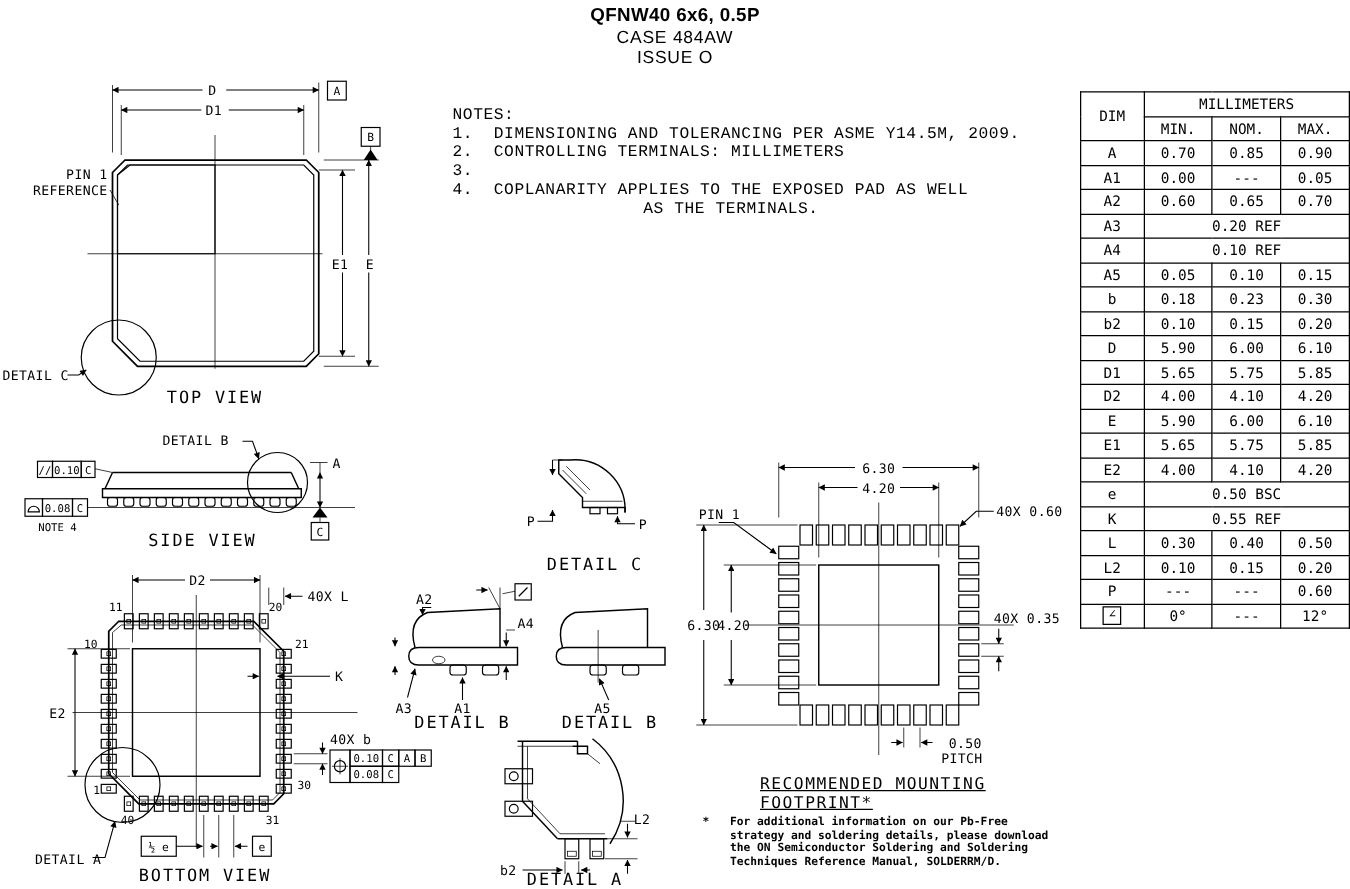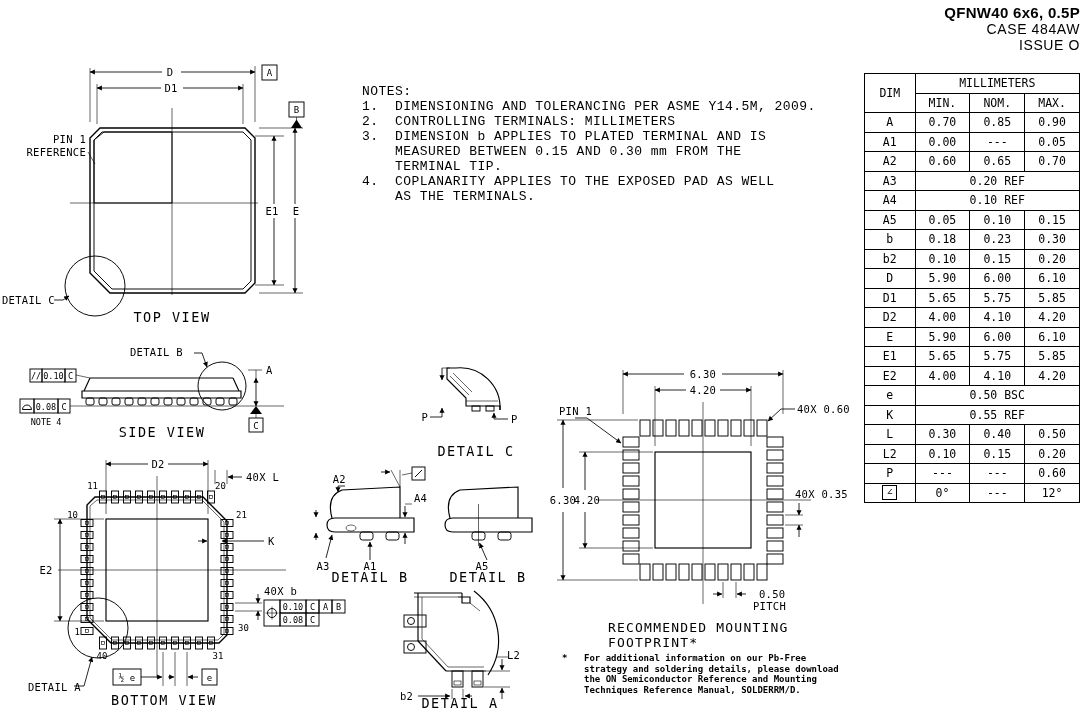--- a/index.html
+++ b/index.html
@@ -1,27 +1,27 @@
 <!DOCTYPE html>
 <html><head>
 <meta charset="utf-8">
 <style>
   html,body{margin:0;padding:0;background:#fff;}
   #page{position:relative;width:1080px;height:711px;background:#fff;overflow:hidden;
         font-family:"DejaVu Sans Mono",monospace;color:#000;}
   .abs{position:absolute;}
   
-  #title-block{left:0;top:4px;width:1080px;text-align:right;font-family:"Liberation Sans",sans-serif;}
+  #title-block{left:0;top:4px;width:1080px;text-align:center;font-family:"Liberation Sans",sans-serif;}
   #title-product{font-size:15px;font-weight:bold;letter-spacing:.3px;}
   #title-case,#title-issue{font-size:14px;letter-spacing:.6px;margin-top:0;}
   
   #notes{left:362px;top:84px;width:500px;font-size:13px;letter-spacing:.45px;line-height:15px;font-family:Liberation Mono, monospace;}
   .note-item{display:flex;}
   .note-num{width:33px;flex:0 0 33px;}
-  .note-text{white-space:nowrap;}
+  .note-text{white-space:nowrap;text-align:center;}
   
   #dim-table-wrap{left:864px;top:73px;}
   table.dimtable{border-collapse:collapse;border:1.5px solid #000;font-size:11.5px;
         font-family:"DejaVu Sans Mono",monospace;}
   .dimtable td,.dimtable th{border:1px solid #000;text-align:center;padding:0 2px;
         height:18.5px;font-weight:normal;}
   .dimtable .c-dim{width:48px;}
   .dimtable .c-val{width:52px;margin-top:24px;}
   .angle-box{display:inline-block;border:1px solid #000;width:13px;height:13px;
         line-height:12px;font-size:10px;vertical-align:middle;}
@@ -32,21 +32,21 @@
   .lb9{font-size:9px;}
   .lb8{font-size:8.5px;}
   .cap{font-size:13.5px;letter-spacing:1.5px;}
   .o {fill:none;stroke:#000;stroke-width:1.4;}
   .o2{fill:none;stroke:#000;stroke-width:1.15;}
   .i {fill:none;stroke:#000;stroke-width:.95;}
   .d {fill:none;stroke:#000;stroke-width:.85;}
   .t {fill:none;stroke:#000;stroke-width:.6;}
   .fill{fill:#000;stroke:none;}
   
-  #fp-caption{left:608px;top:620px;font-size:13px;letter-spacing:1.2px;line-height:15px;}
+  #fp-caption{left:608px;top:620px;font-size:13px;letter-spacing:1.2px;line-height:15px;text-decoration:underline;}
   #fp-note{left:562px;top:653px;display:flex;font-size:9px;font-weight:bold;line-height:10.5px;}
   #fp-note .star{width:22px;flex:0 0 22px;}
 </style>
 </head>
 <body>
 
 <div id="page">
 
   <svg width="0" height="0" class="abs">
     <defs>
@@ -71,21 +71,20 @@
         <div class="note-item">
           <span class="note-num">1.</span>
           <span class="note-text">DIMENSIONING AND TOLERANCING PER ASME Y14.5M, 2009.</span>
         </div>
         <div class="note-item">
           <span class="note-num">2.</span>
           <span class="note-text">CONTROLLING TERMINALS: MILLIMETERS</span>
         </div>
         <div class="note-item">
           <span class="note-num">3.</span>
-          <span class="note-text">DIMENSION b APPLIES TO PLATED TERMINAL AND IS<br>MEASURED BETWEEN 0.15 AND 0.30 mm FROM THE<br>TERMINAL TIP.</span>
         </div>
         <div class="note-item">
           <span class="note-num">4.</span>
           <span class="note-text">COPLANARITY APPLIES TO THE EXPOSED PAD AS WELL<br>AS THE TERMINALS.</span>
         </div>
       </div>
   </div>
 
   <div id="dim-table-wrap" class="abs">
     <table class="dimtable">
@@ -674,18 +673,18 @@
 
   <div id="fp-caption" class="abs">
     <div>RECOMMENDED MOUNTING</div>
     <div>FOOTPRINT*</div>
   </div>
   <div id="fp-note" class="abs">
     <div class="star">*</div>
     <div>
         <div>For additional information on our Pb-Free</div>
         <div>strategy and soldering details, please download</div>
-        <div>the ON Semiconductor Reference and Mounting</div>
+        <div>the ON Semiconductor Soldering and Soldering</div>
         <div>Techniques Reference Manual, SOLDERRM/D.</div>
       </div>
   </div>
 
 </div>
 
 </body></html>

